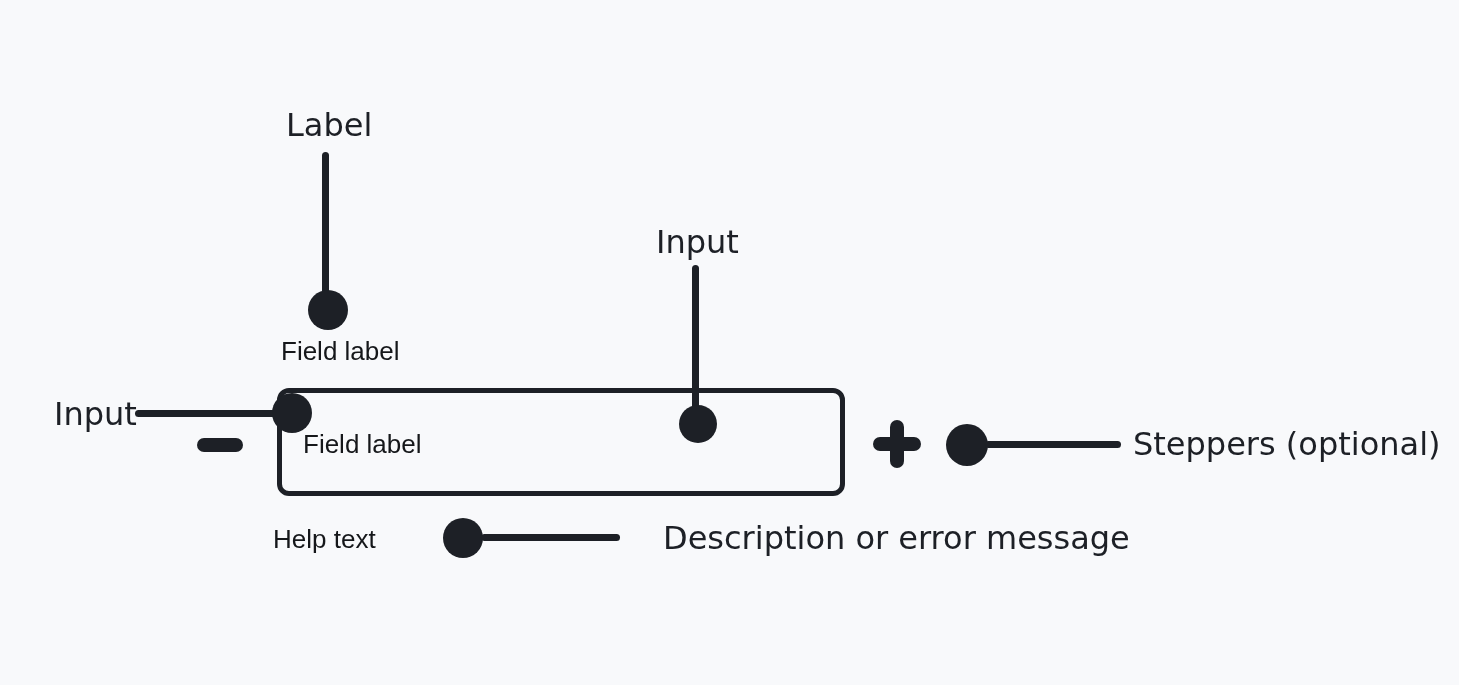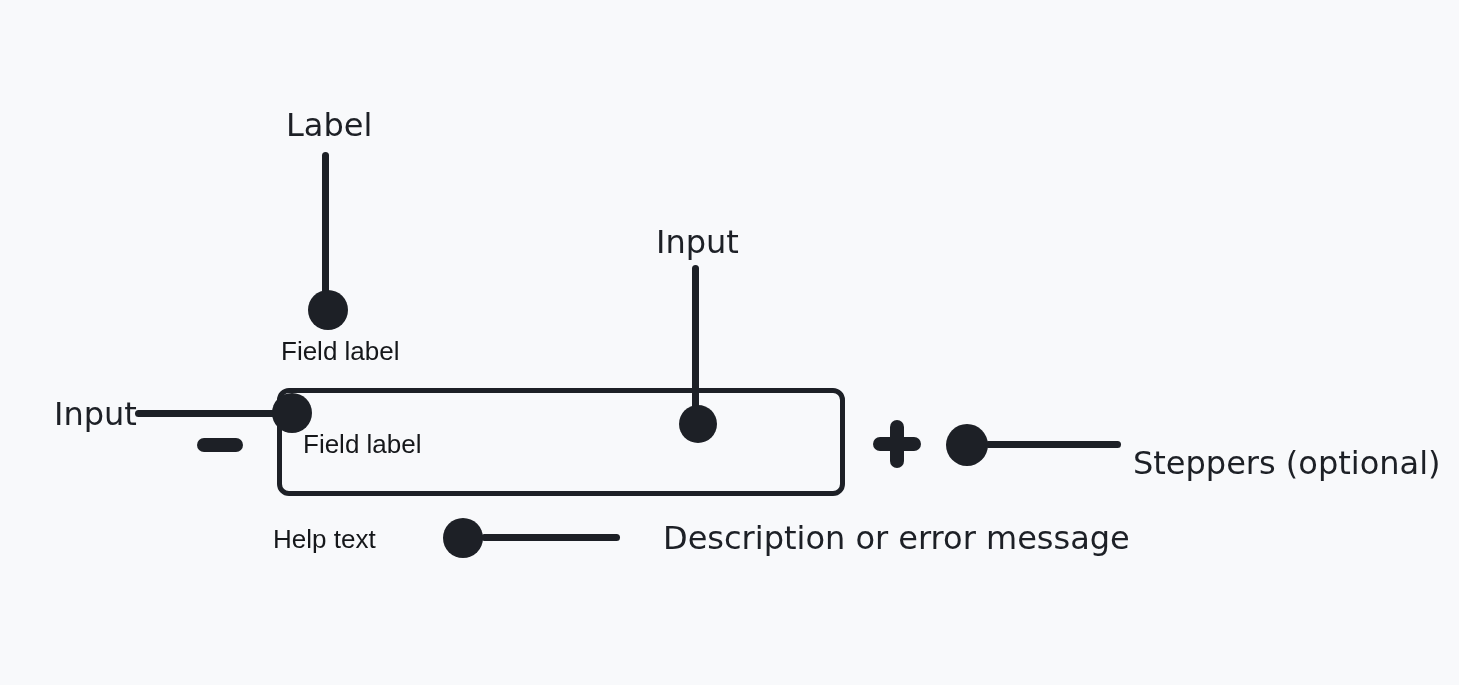--- a/index.html
+++ b/index.html
@@ -128,21 +128,21 @@
 
   <button class="abs stepper-btn" style="left:873px; top:420px;">
     <span class="plus-shape" style="display:block;">
       <span class="bar-h"></span>
       <span class="bar-v"></span>
     </span>
   </button>
 
   <div class="abs dot" style="left:946px; top:424px; width:42px; height:42px;"></div>
   <div class="abs line-h" style="left:985px; top:441px; width:136px;"></div>
-  <div class="abs callout-text" style="left:1133px; top:446px;">Steppers (optional)</div>
+  <div class="abs callout-text" style="left:1133px; top:427px;">Steppers (optional)</div>
 
   <div class="abs component-text" style="left:273px; top:519px;">Help text</div>
 
   <div class="abs dot" style="left:443px; top:518px;"></div>
   <div class="abs line-h" style="left:481px; top:534px; width:139px;"></div>
   <div class="abs callout-text" style="left:663px; top:521px;">Description or error message</div>
 
 </div>
 
 </body></html>

